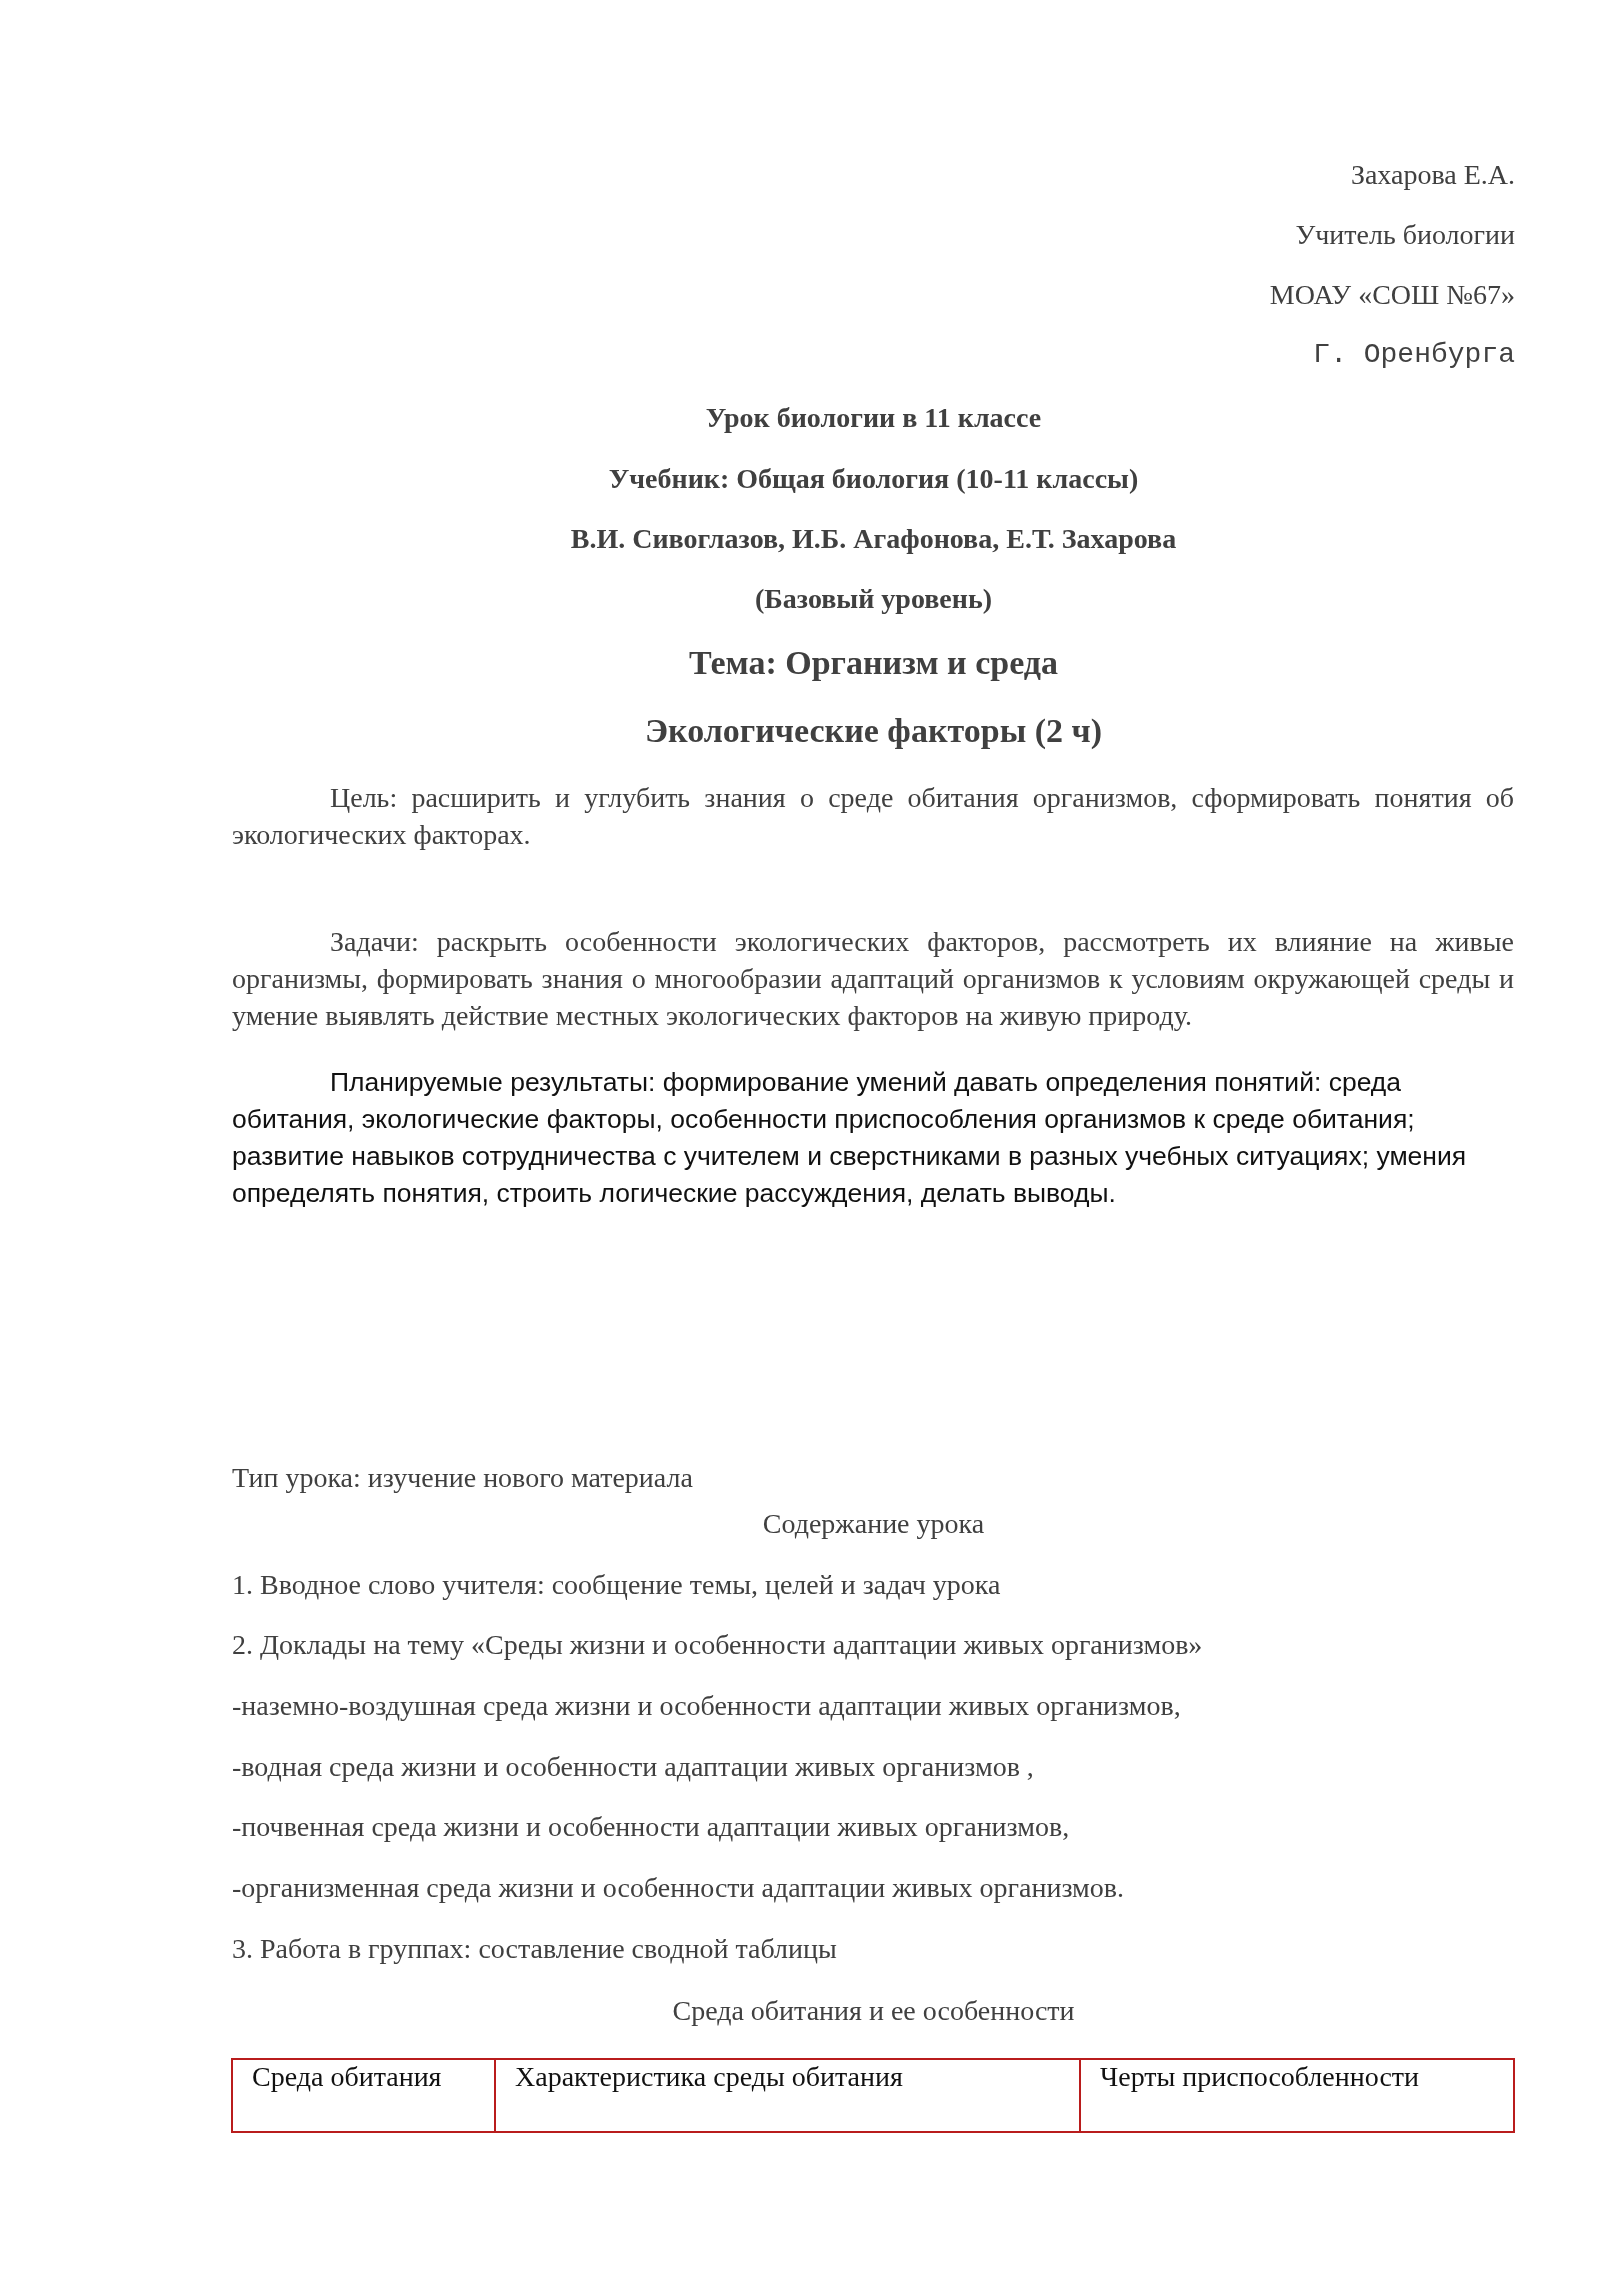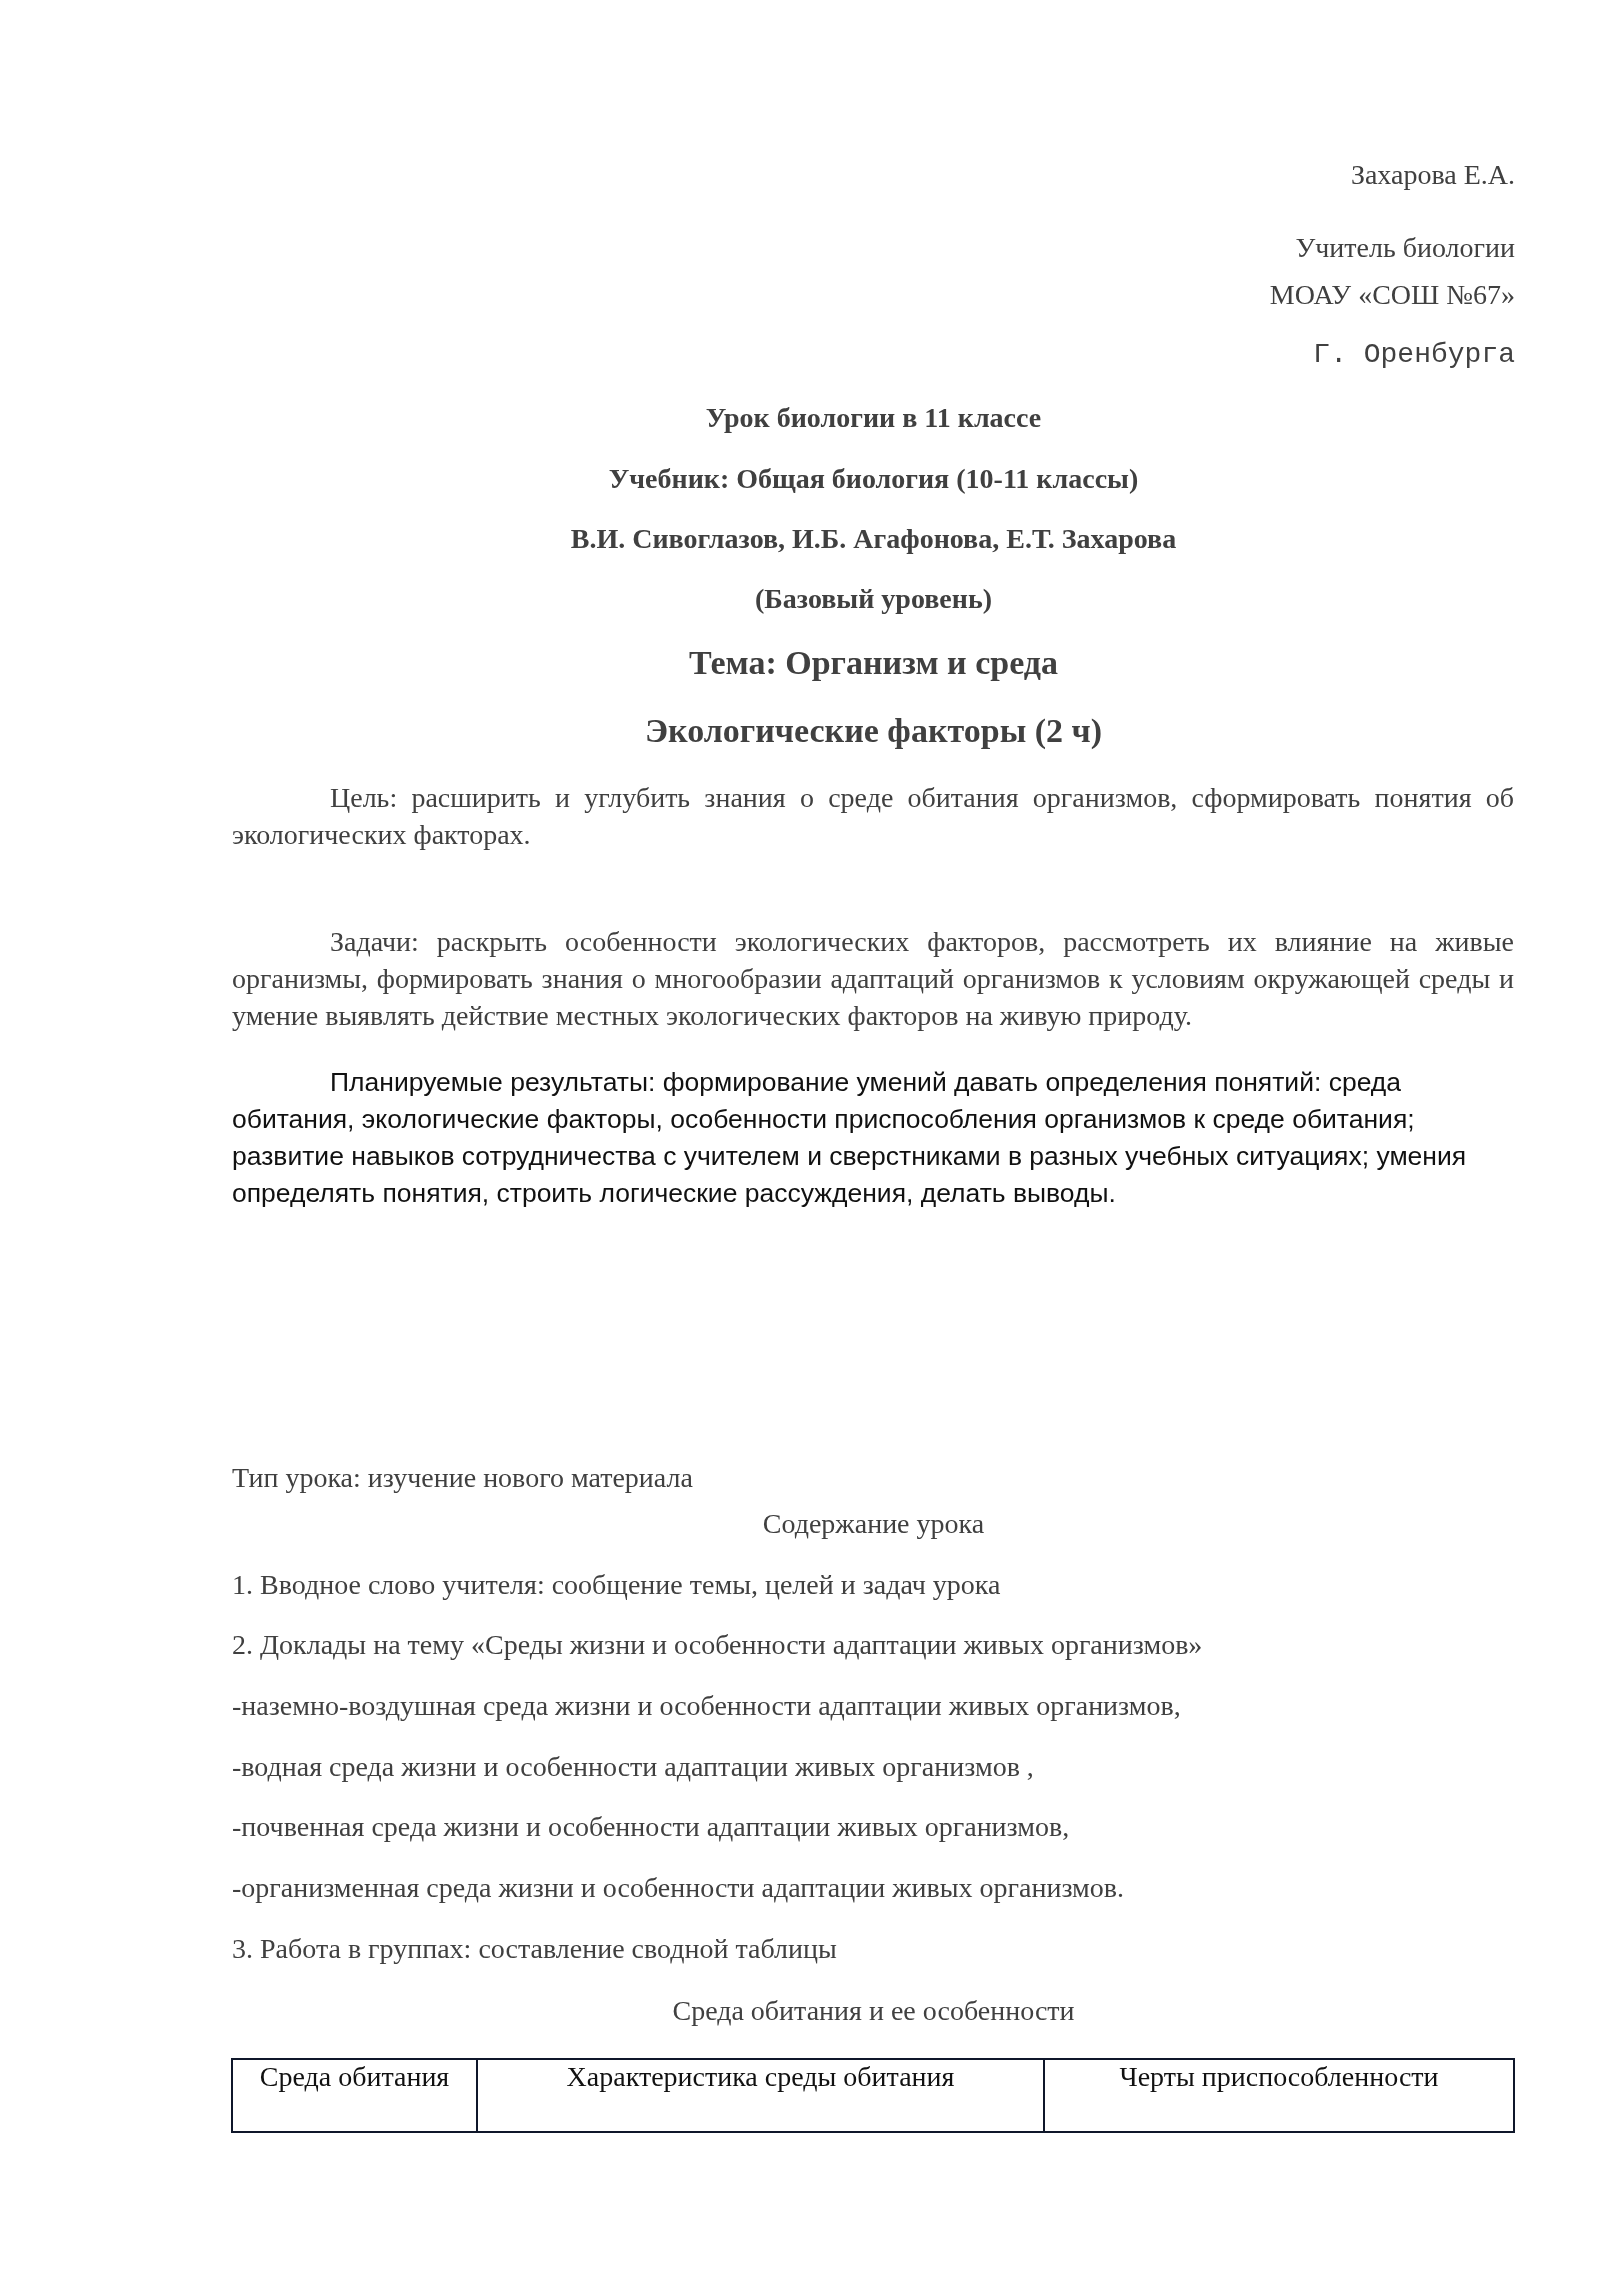--- a/index.html
+++ b/index.html
@@ -29,33 +29,33 @@
     .line {
       position: absolute; left: 232px; font-size: 28px; line-height: 35px;
       white-space: nowrap;
     }
     table.summary {
       position: absolute; left: 231px; top: 2058px; width: 1284px;
       border-collapse: collapse; font-size: 28px; color: #111111;
       font-family: "Liberation Serif", "DejaVu Serif", serif;
     }
     table.summary th {
-      border: 2px solid #0f172a; font-weight: normal; text-align: center;
-      vertical-align: top; padding: 0 10px; line-height: 33px; height: 71px;
+      border: 2px solid #b91c1c; font-weight: normal; text-align: left;
+      vertical-align: top; padding: 0 19px; line-height: 33px; height: 71px;
     }
     .col1 { width: 223px; }
     .col2 { width: 545px; }
   </style>
 </head>
 <body>
 
 <div class="page">
 
   <div class="right-line" style="top:157px;">Захарова Е.А.</div>
-  <div class="right-line" style="top:230px;">Учитель биологии</div>
+  <div class="right-line" style="top:217px;">Учитель биологии</div>
   <div class="right-line" style="top:277px;font-family:Liberation Serif, serif;">МОАУ «СОШ №67»</div>
   <div class="right-line" style="top:337px;font-family:Liberation Mono, monospace;">Г. Оренбурга</div>
 
   <div class="center-line bold h-small" style="top:400px; left:63px;">Урок биологии в 11 классе</div>
   <div class="center-line bold h-small" style="top:461px; left:63px;">Учебник: Общая биология (10-11 классы)</div>
   <div class="center-line bold h-small" style="top:521px; left:63px;">В.И. Сивоглазов, И.Б. Агафонова, Е.Т. Захарова</div>
   <div class="center-line bold h-small" style="top:581px; left:63px;">(Базовый уровень)</div>
   <div class="center-line bold h-large" style="top:642px; left:63px;">Тема: Организм и среда</div>
   <div class="center-line bold h-large" style="top:710px; left:63px;">Экологические факторы (2 ч)</div>
 

